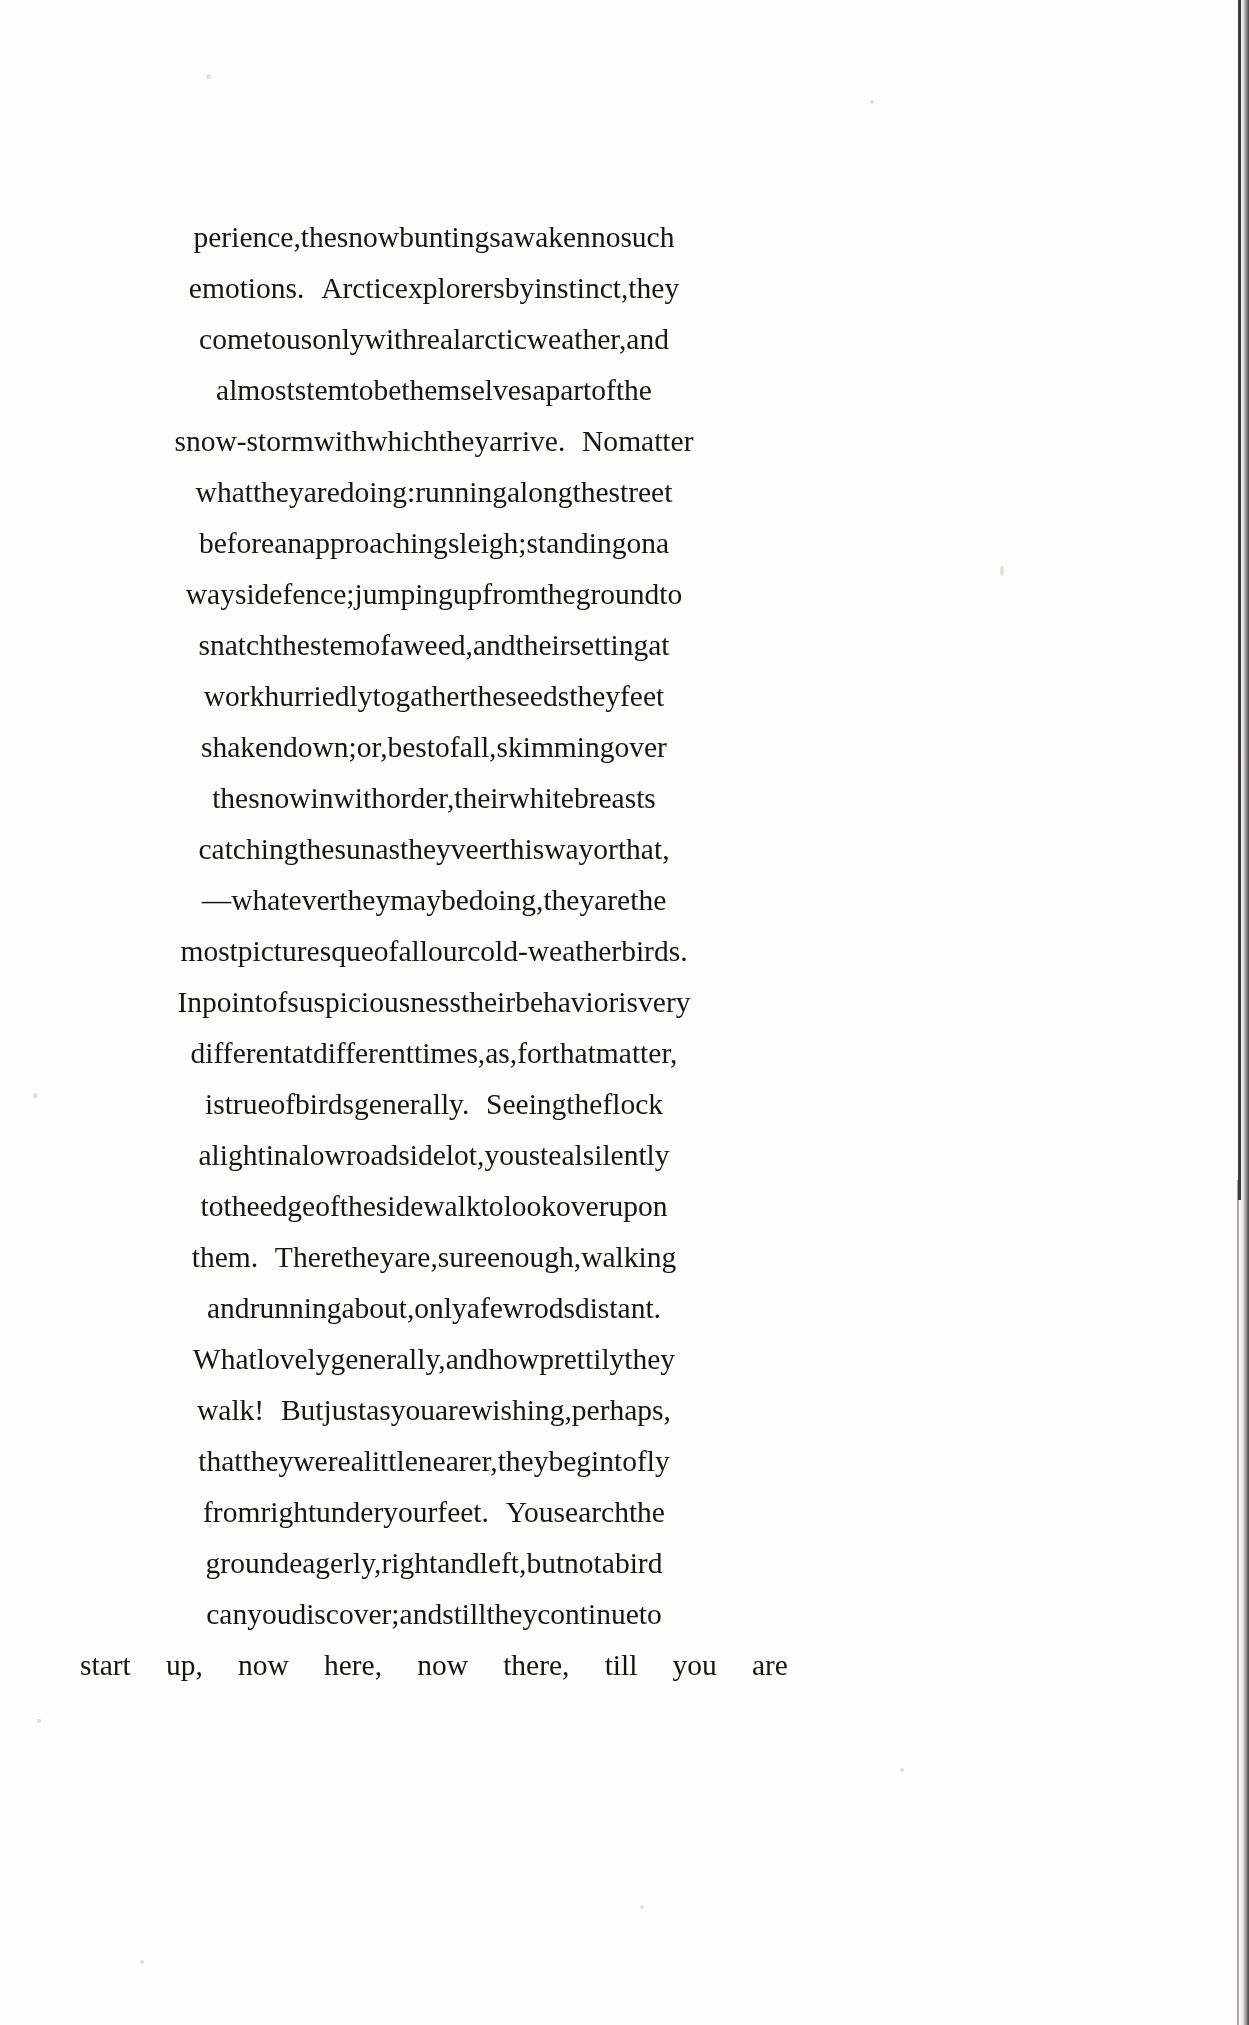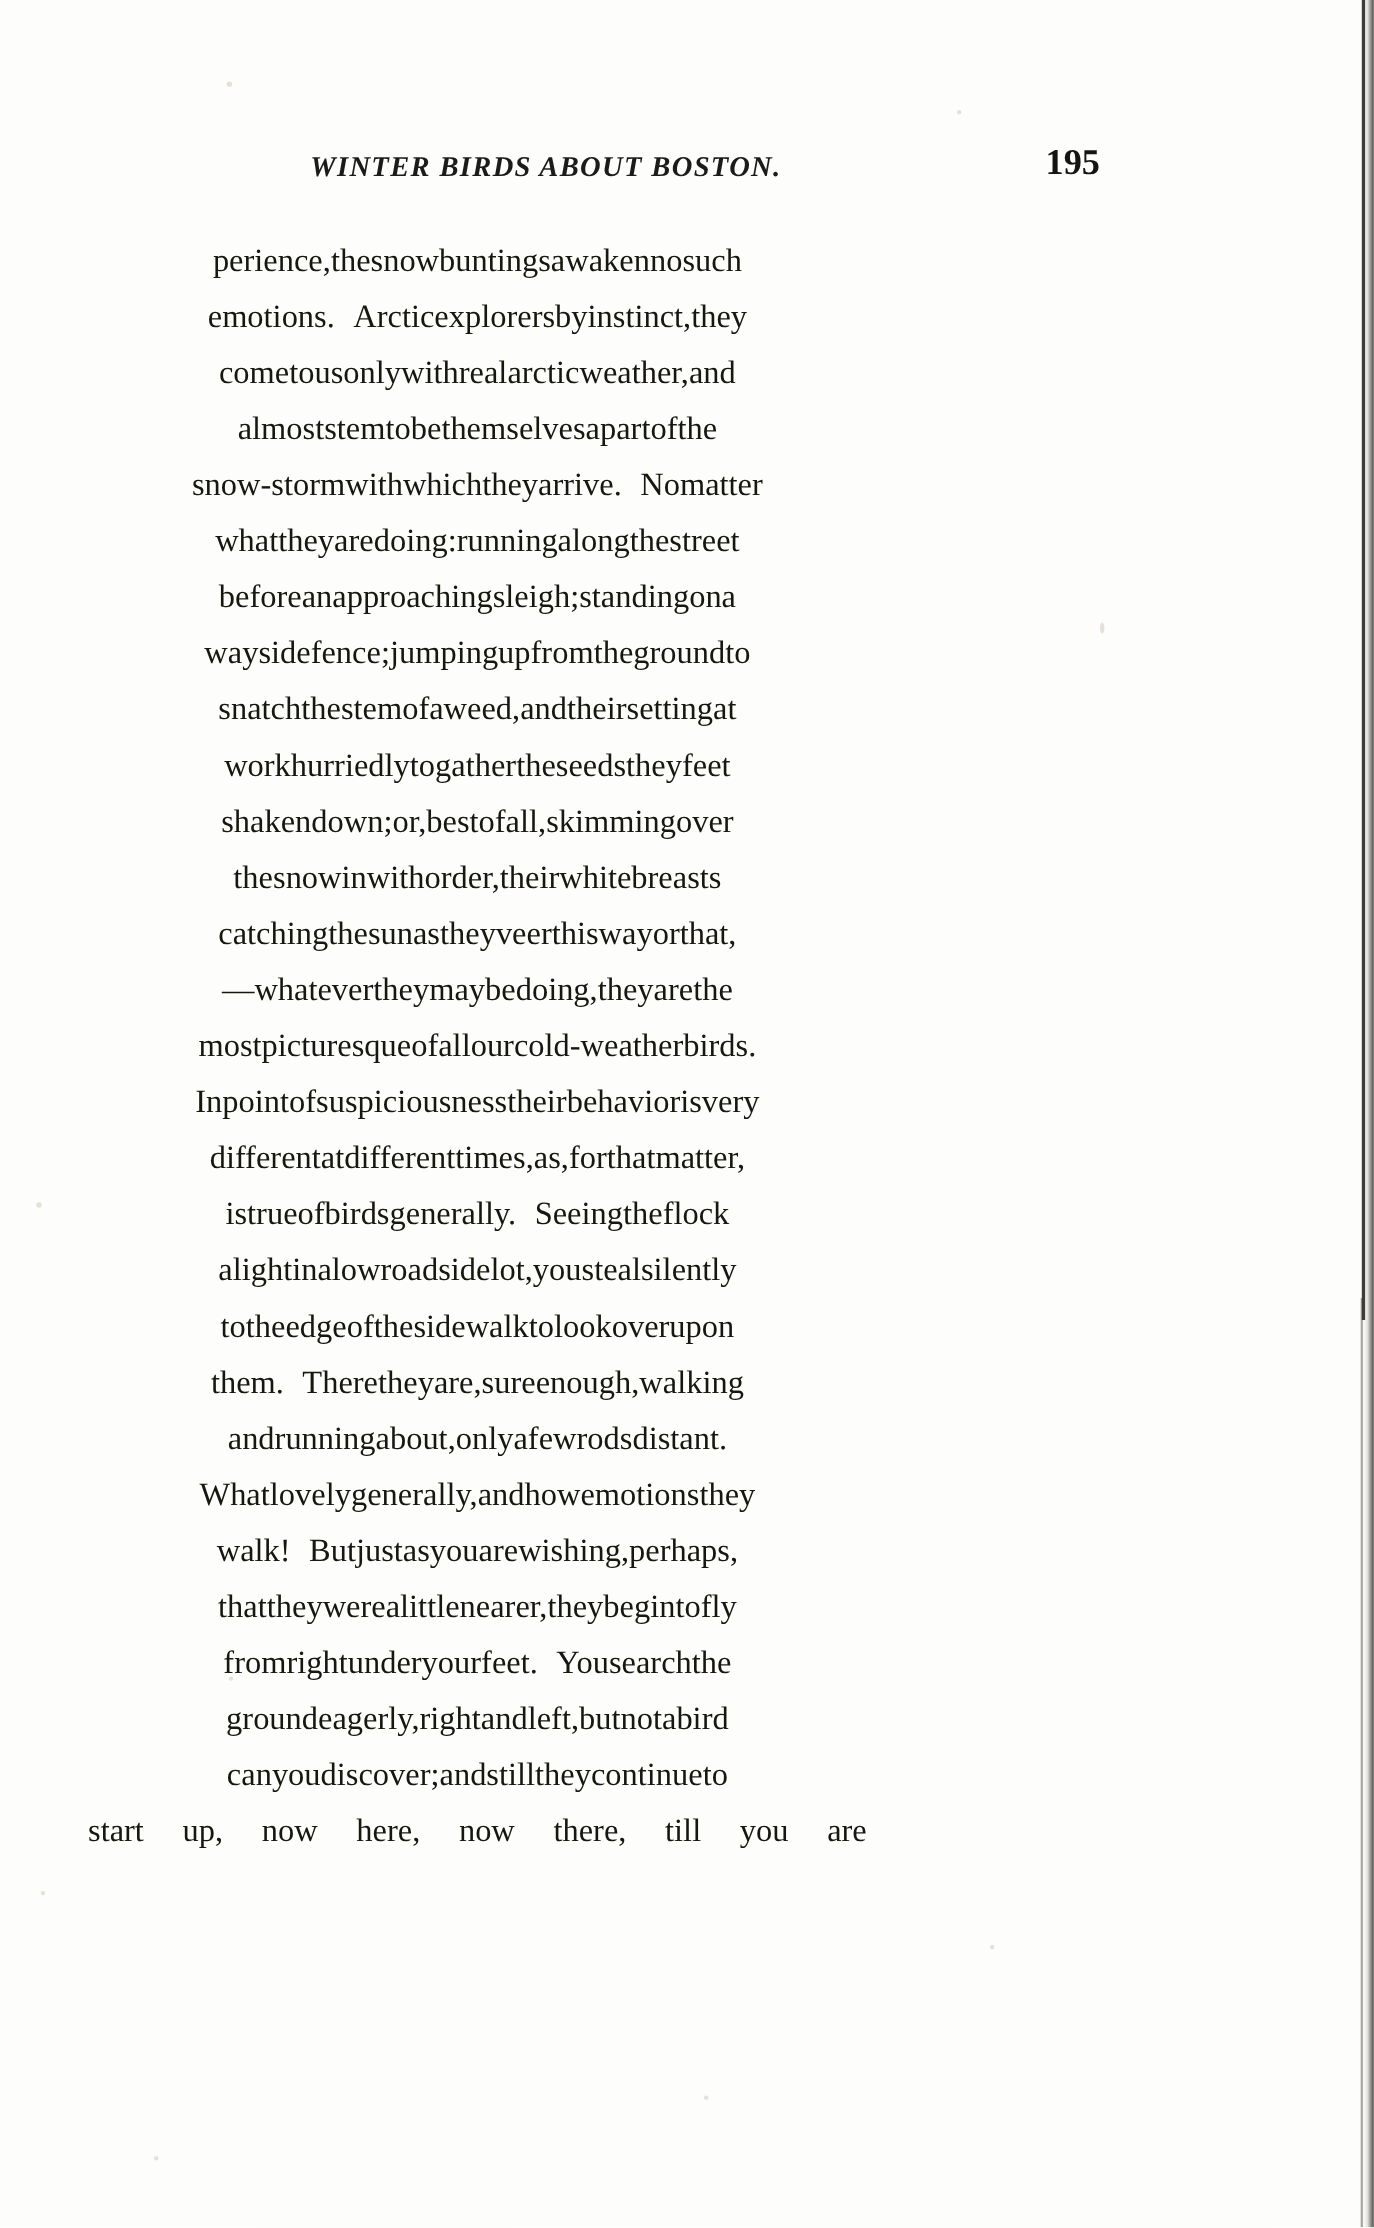--- a/index.html
+++ b/index.html
@@ -119,24 +119,20 @@
   <div class="speck" style="left:870px;top:100px;width:4px;height:4px;"></div>
   <div class="speck" style="left:33px;top:1093px;width:5px;height:5px;"></div>
   <div class="speck" style="left:1000px;top:566px;width:4px;height:10px;"></div>
   <div class="speck" style="left:480px;top:1456px;width:4px;height:4px;"></div>
   <div class="speck" style="left:37px;top:1719px;width:4px;height:4px;"></div>
   <div class="speck" style="left:208px;top:1524px;width:4px;height:4px;"></div>
   <div class="speck" style="left:900px;top:1768px;width:4px;height:4px;"></div>
   <div class="speck" style="left:640px;top:1905px;width:4px;height:4px;"></div>
   <div class="speck" style="left:140px;top:1960px;width=4px;height:4px;width:4px;"></div>
 
-  <div class="header">
-    <div class="running-head">WINTER BIRDS ABOUT BOSTON.</div>
-    <div class="folio">195</div>
-  </div>
 
   <div class="body-text">
     <p id="para">
         <span class="jline">
           <span class="w">perience,</span>
           <span class="w">the</span>
           <span class="w">snow</span>
           <span class="w">buntings</span>
           <span class="w">awaken</span>
           <span class="w">no</span>
@@ -359,21 +355,21 @@
           <span class="w">few</span>
           <span class="w">rods</span>
           <span class="w">distant.</span>
         </span>
         <span class="jline">
           <span class="w">What</span>
           <span class="w">lovely</span>
           <span class="w">generally,</span>
           <span class="w">and</span>
           <span class="w">how</span>
-          <span class="w">emotions</span>
+          <span class="w">prettily</span>
           <span class="w">they</span>
         </span>
         <span class="jline">
           <span class="w">walk</span>
           <span class="w">!  </span>
           <span class="w">But</span>
           <span class="w">just</span>
           <span class="w">as</span>
           <span class="w">you</span>
           <span class="w">are</span>

